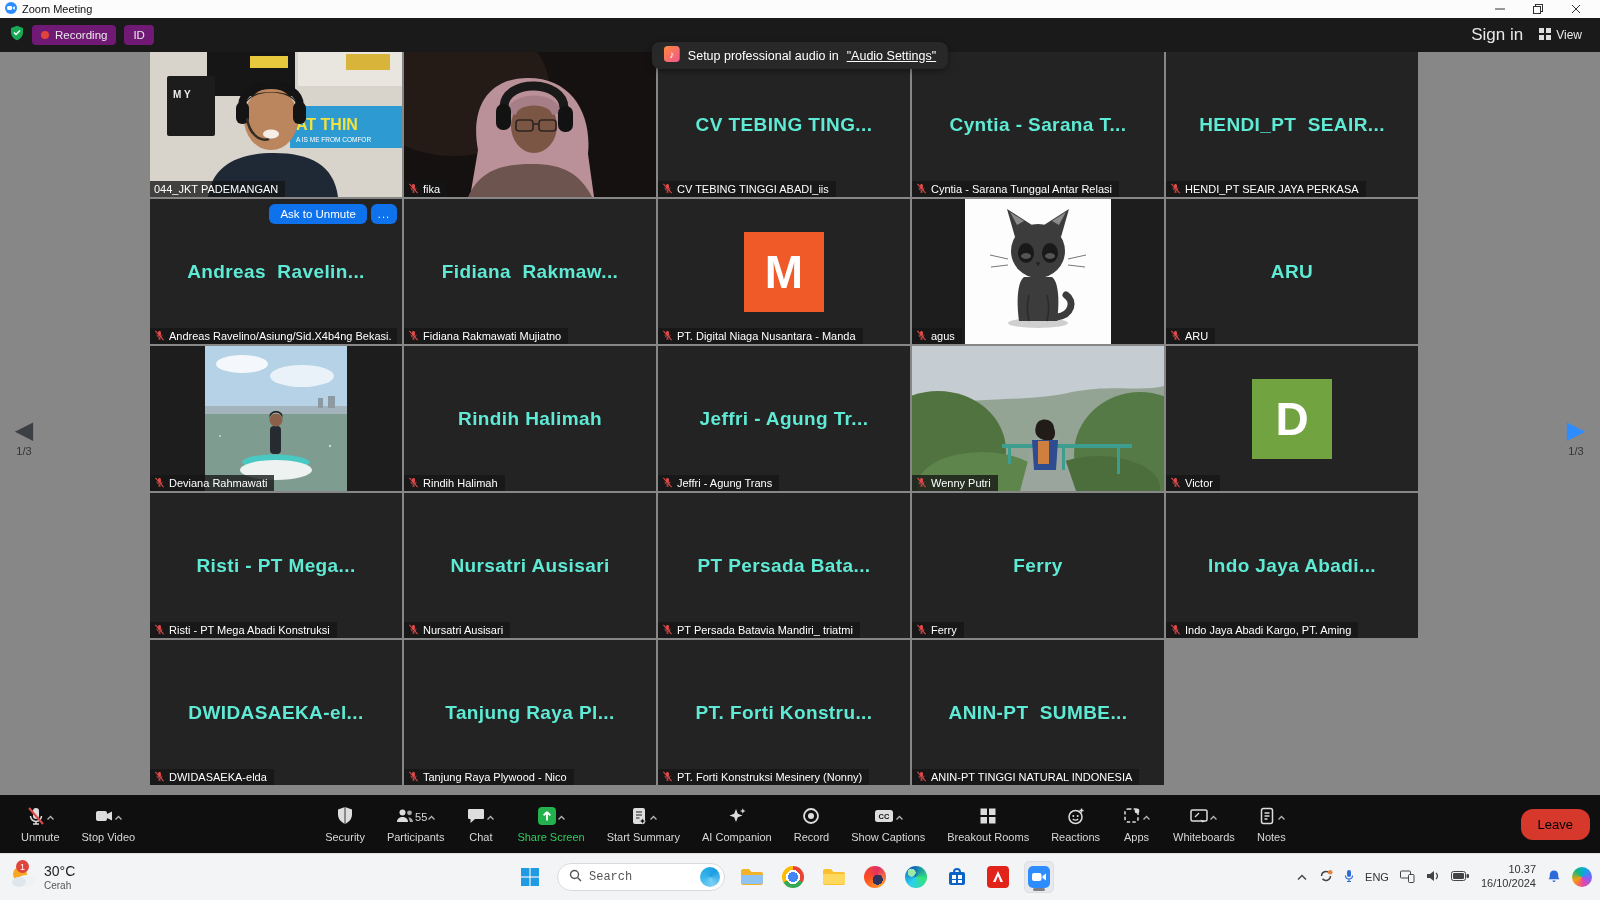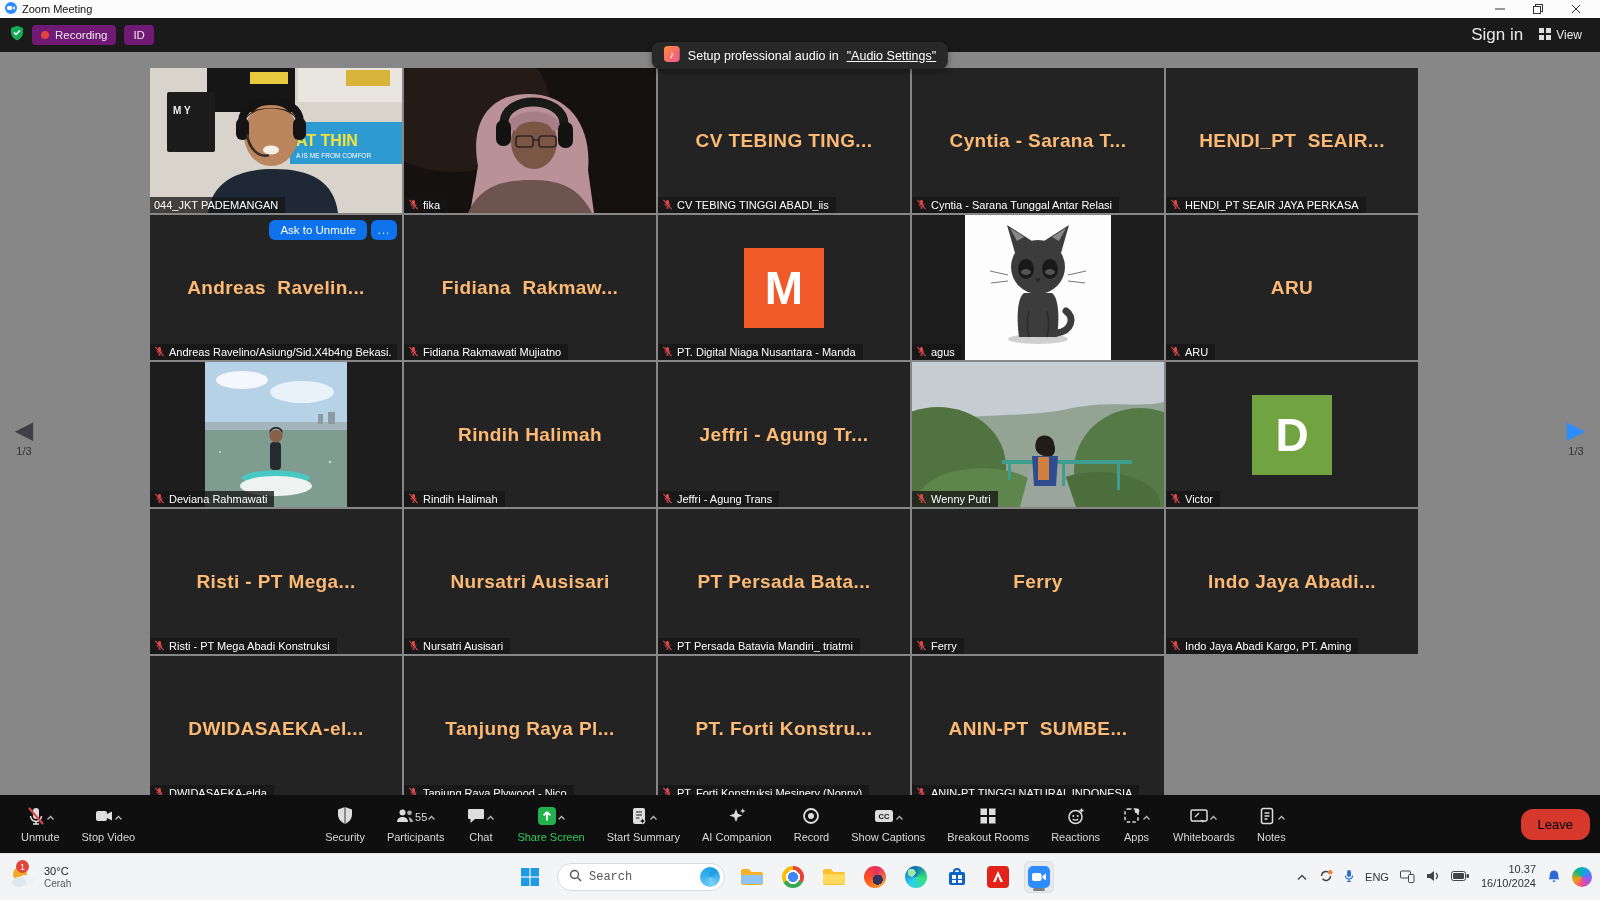--- a/index.html
+++ b/index.html
@@ -21,28 +21,28 @@
   .viewbtn{display:flex;align-items:center;gap:5px;font-size:12px;}
 
   
   .banner{position:absolute;top:42px;left:50%;transform:translateX(-50%);z-index:40;
     background:#282828;border-radius:8px;height:27px;display:flex;align-items:center;gap:8px;
     padding:0 12px;color:#fff;font-size:12.5px;box-shadow:0 2px 6px rgba(0,0,0,.4);}
   .banner a{color:#fff;text-decoration:underline;}
 
   
   .stage{position:relative;height:743px;background:#878787;overflow:hidden;}
-  .grid{position:absolute;left:150px;top:16px;width:1016px;display:grid;
+  .grid{position:absolute;left:150px;top:0;width:1016px;display:grid;
     grid-template-columns:repeat(5,252px);grid-auto-rows:145px;gap:2px;}
   .tile{position:relative;background:#232323;overflow:hidden;}
   .tile.black{background:#0a0a0a;}
   .tile.active{outline:2px solid #c9d64a;outline-offset:-2px;}
   .scene{position:absolute;inset:0;width:100%;height:100%;}
   .center-name{position:absolute;inset:0;display:flex;align-items:center;justify-content:center;
-    color:#fdba74;font-weight:bold;font-size:19px;letter-spacing:.4px;white-space:pre;}
+    color:#5eead4;font-weight:bold;font-size:19px;letter-spacing:.4px;white-space:pre;}
   .avatar{position:absolute;left:50%;top:50%;transform:translate(-50%,-50%);width:80px;height:80px;
     display:flex;align-items:center;justify-content:center;color:#fff;font-size:46px;font-weight:bold;}
   .name-tag{position:absolute;left:0;bottom:0;background:rgba(22,22,22,.78);color:#fff;font-size:11px;
     padding:2px 7px 2px 4px;display:flex;align-items:flex-start;gap:4px;max-width:98%;white-space:nowrap;z-index:3;}
   .mutemic{display:flex;align-items:center;}
   .ask-btns{position:absolute;top:5px;right:5px;display:flex;gap:4px;z-index:5;}
   .ask{background:#0e72ed;color:#fff;font-size:11.5px;padding:4px 11px;border-radius:6px;}
   .more{background:#0e72ed;color:#fff;font-size:11px;padding:4px 7px;border-radius:6px;letter-spacing:1px;}
   .pager{position:absolute;top:365px;width:44px;text-align:center;color:#333;font-size:11px;z-index:20;}
   .pager.left{left:2px;}  .pager.right{right:2px;}
@@ -61,21 +61,21 @@
   .tb-spacer{width:168px;}
   .leave-btn{margin-left:auto;background:#d6382c;color:#000000;font-size:13px;padding:8px 17px;border-radius:12px;}
 
   
   .taskbar{height:47px;background:#f3f4f6;border-top:1px solid #e2e2e2;position:relative;
     display:flex;align-items:center;color:#222;}
   .weather{display:flex;align-items:center;gap:6px;padding-left:8px;}
   .weather-icon{position:relative;width:30px;height:28px;}
   .wbadge{position:absolute;top:-3px;left:8px;background:#e0443a;color:#fff;border-radius:50%;
     width:13px;height:13px;font-size:9px;display:flex;align-items:center;justify-content:center;}
-  .wtemp{font-size:11px;line-height:1.2;}
+  .wtemp{font-size:14px;line-height:1.2;}
   .wcond{font-size:10px;color:#555;line-height:1.1;}
   .tb-center{position:absolute;left:515px;display:flex;align-items:center;gap:12px;font-family:Liberation Mono, monospace;}
   .search-pill{width:168px;height:28px;background:#fff;border:1px solid #dadada;border-radius:14px;
     display:flex;align-items:center;gap:7px;padding:0 4px 0 11px;font-size:12px;color:#555;}
   .bing{margin-left:auto;width:20px;height:20px;border-radius:50%;
     background:conic-gradient(from 40deg,#1b9de2,#7ad0f5,#34b3ea,#1b9de2);}
   .apps-row{display:flex;align-items:center;gap:11px;}
   .app{width:30px;height:32px;display:flex;align-items:center;justify-content:center;border-radius:5px;position:relative;}
   .app.active{background:#e7e9ec;border:1px solid #dcdee2;}
   .app.active::after{content:"";position:absolute;bottom:1px;left:8px;right:8px;height:3px;border-radius:2px;background:#7a7f86;}

